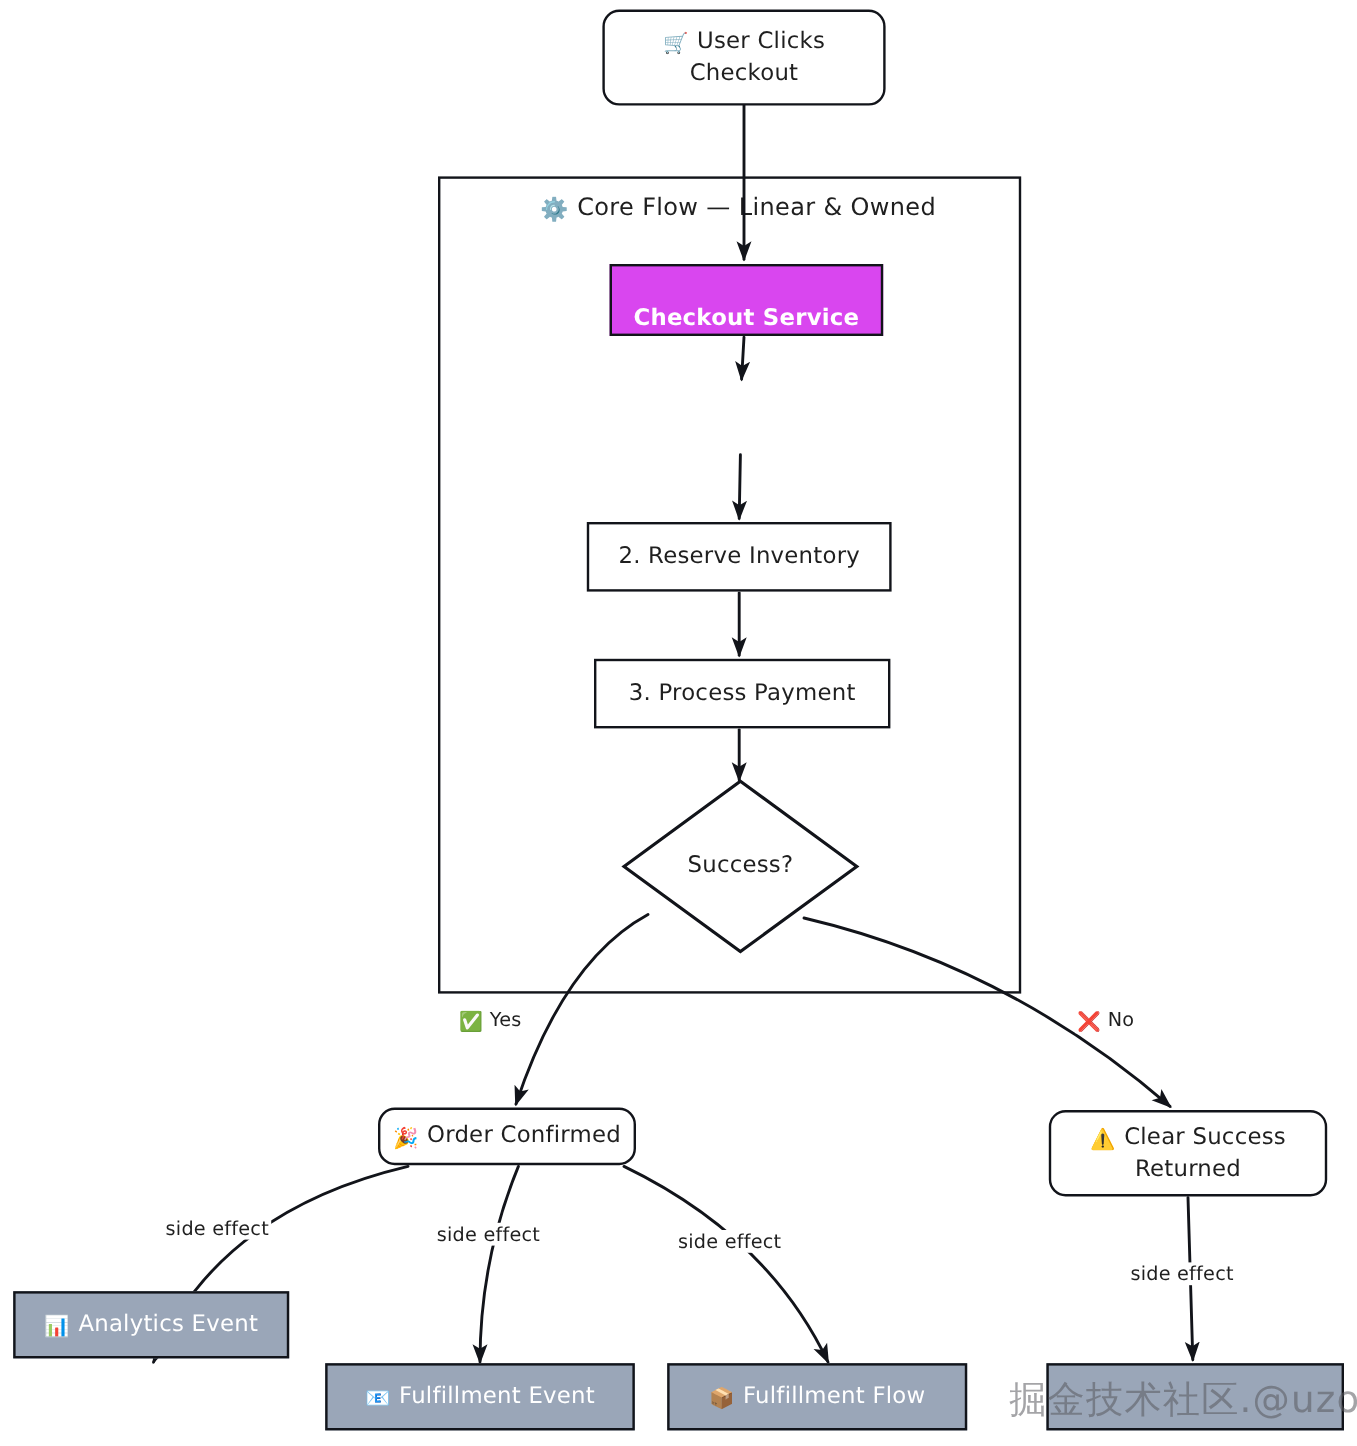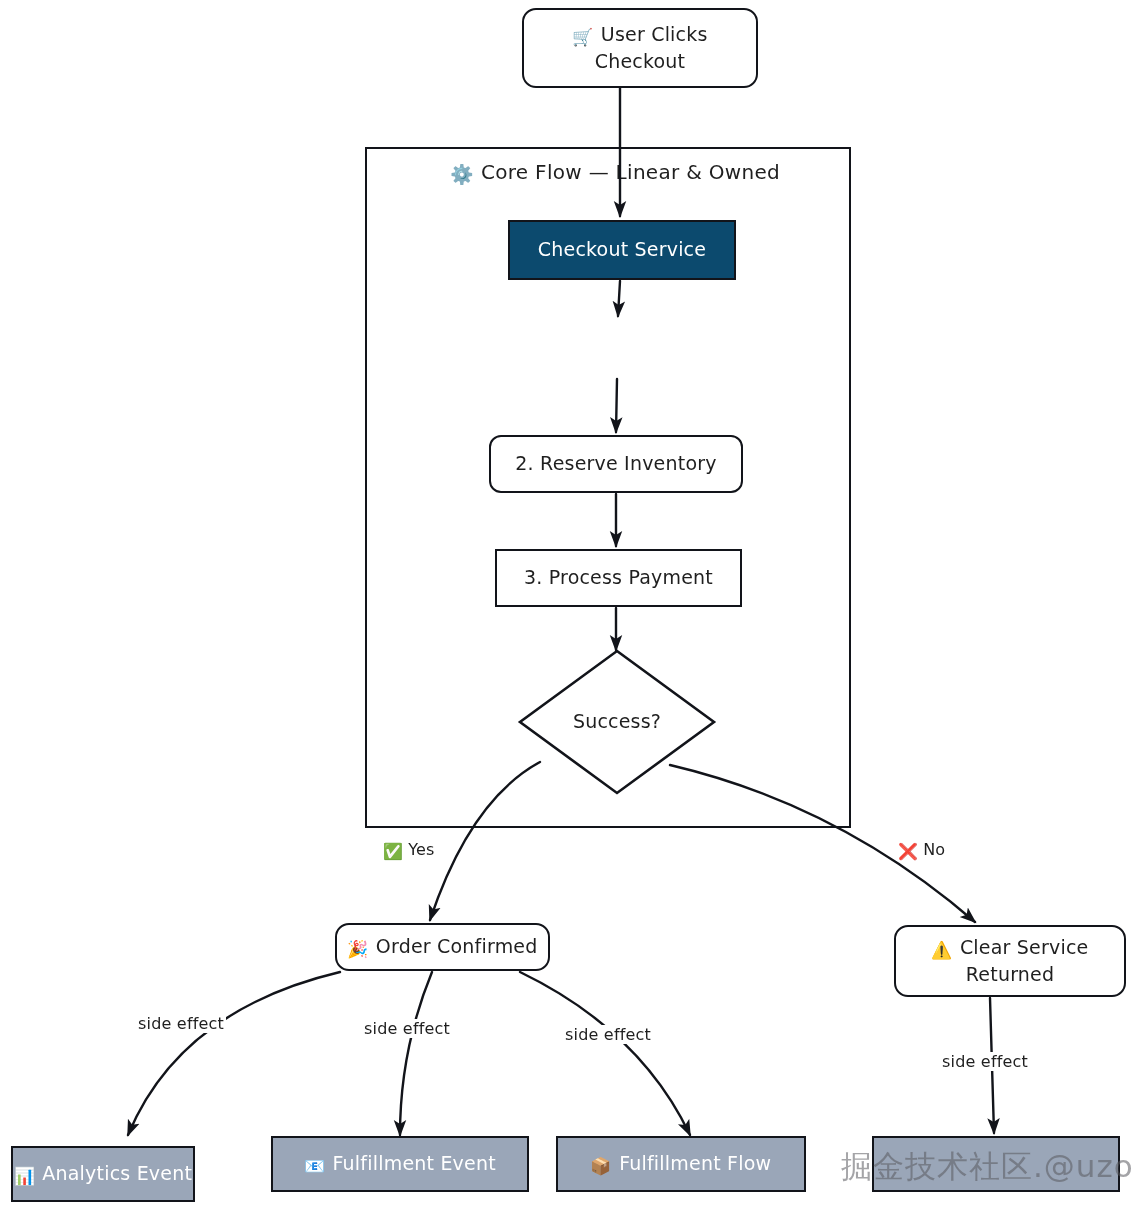--- a/index.html
+++ b/index.html
@@ -45,33 +45,33 @@
     display: inline-block;
     margin-right: 7px;
     vertical-align: -2px;
     font-size: 17px;
   }
   
   .n-round {
     border: 2.4px solid #12141a;
     border-radius: 14px;
     background: #ffffff;
-    margin-left: 20px;
   }
   
   .n-rect {
     border: 2.4px solid #12141a;
     background: #ffffff;
   }
   
   .n-blue {
     border: 2.4px solid #12141a;
-    background: #0c4a6e;
+    background: #d946ef;
     color: #ffffff;
-    font-weight: 400;
+    font-weight: 700;
+    align-items: flex-end;
   }
   
   .n-gray {
     border: 2.4px solid #12141a;
     background: #9aa6b8;
     color: #ffffff;
     font-weight: 500;
   }
   
   .n-diamond {
@@ -180,21 +180,21 @@
       <span class="emo">🛒</span><span>User Clicks</span><br>
       <span>Checkout</span>
     </span>
   </div>
 
   <div class="node n-blue" style="left:508px; top:220px; width:228px; height:60px;">
     <span class="lbl">Checkout Service</span>
   </div>
 
 
-  <div class="node n-rect" style="left:489px; top:435px; width:254px; height:58px;border-radius:12px;">
+  <div class="node n-rect" style="left:489px; top:435px; width:254px; height:58px;">
     <span class="lbl">2. Reserve Inventory</span>
   </div>
 
   <div class="node n-rect" style="left:495px; top:549px; width:247px; height:58px;">
     <span class="lbl">3. Process Payment</span>
   </div>
 
   <div class="node n-diamond" style="left:517px; top:648px; width:200px; height:148px;">
     <svg class="diamond-shape" viewBox="0 0 200 148">
       <polygon points="100,3 197,74 100,145 3,74" fill="#ffffff" stroke="#12141a" stroke-width="2.6"></polygon>
@@ -203,26 +203,26 @@
   </div>
 
   <div class="node n-round" style="left:315px; top:923px; width:215px; height:48px;">
     <span class="lbl">
       <span class="emo">🎉</span><span>Order Confirmed</span>
     </span>
   </div>
 
   <div class="node n-round" style="left:874px; top:925px; width:232px; height:72px;">
     <span class="lbl">
-      <span class="emo">⚠️</span><span>Clear Service</span><br>
+      <span class="emo">⚠️</span><span>Clear Success</span><br>
       <span>Returned</span>
     </span>
   </div>
 
-  <div class="node n-gray" style="left:11px; top:1146px; width:184px; height:56px;">
+  <div class="node n-gray" style="left:11px; top:1076px; width:230px; height:56px;">
     <span class="lbl">
       <span class="emo">📊</span><span>Analytics Event</span>
     </span>
   </div>
 
   <div class="node n-gray" style="left:271px; top:1136px; width:258px; height:56px;">
     <span class="lbl">
       <span class="emo">📧</span><span>Fulfillment Event</span>
     </span>
   </div>

